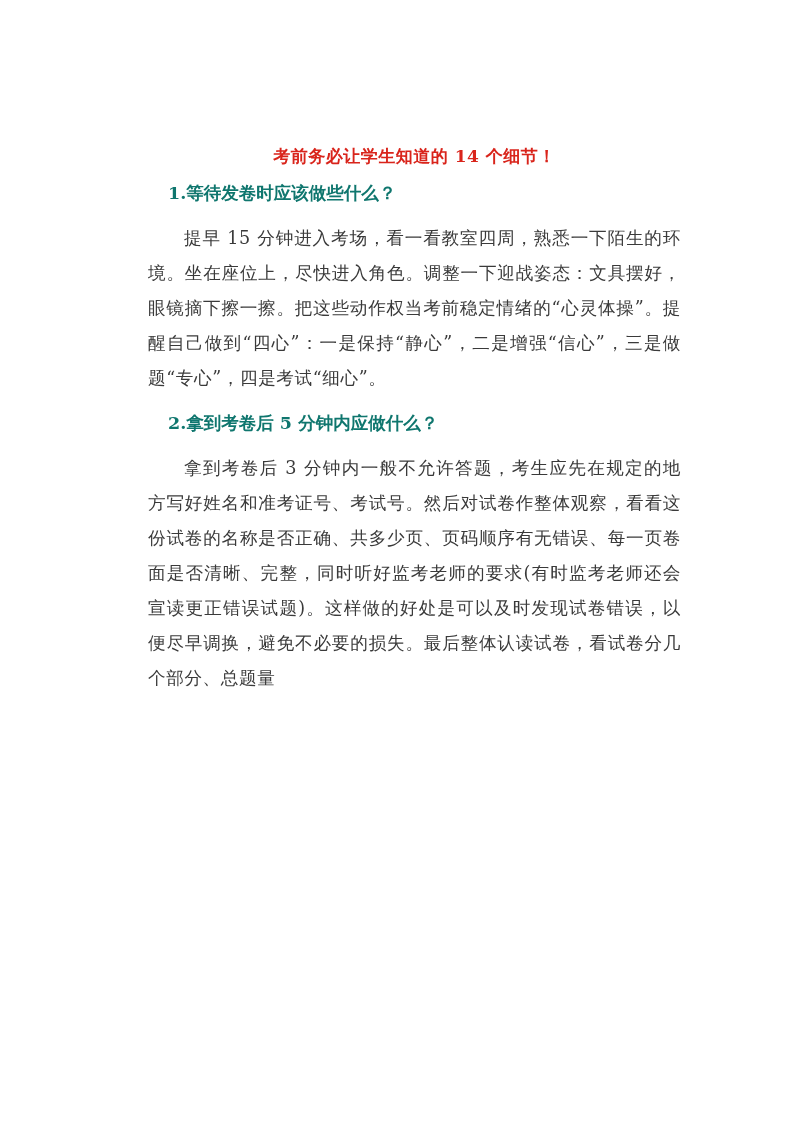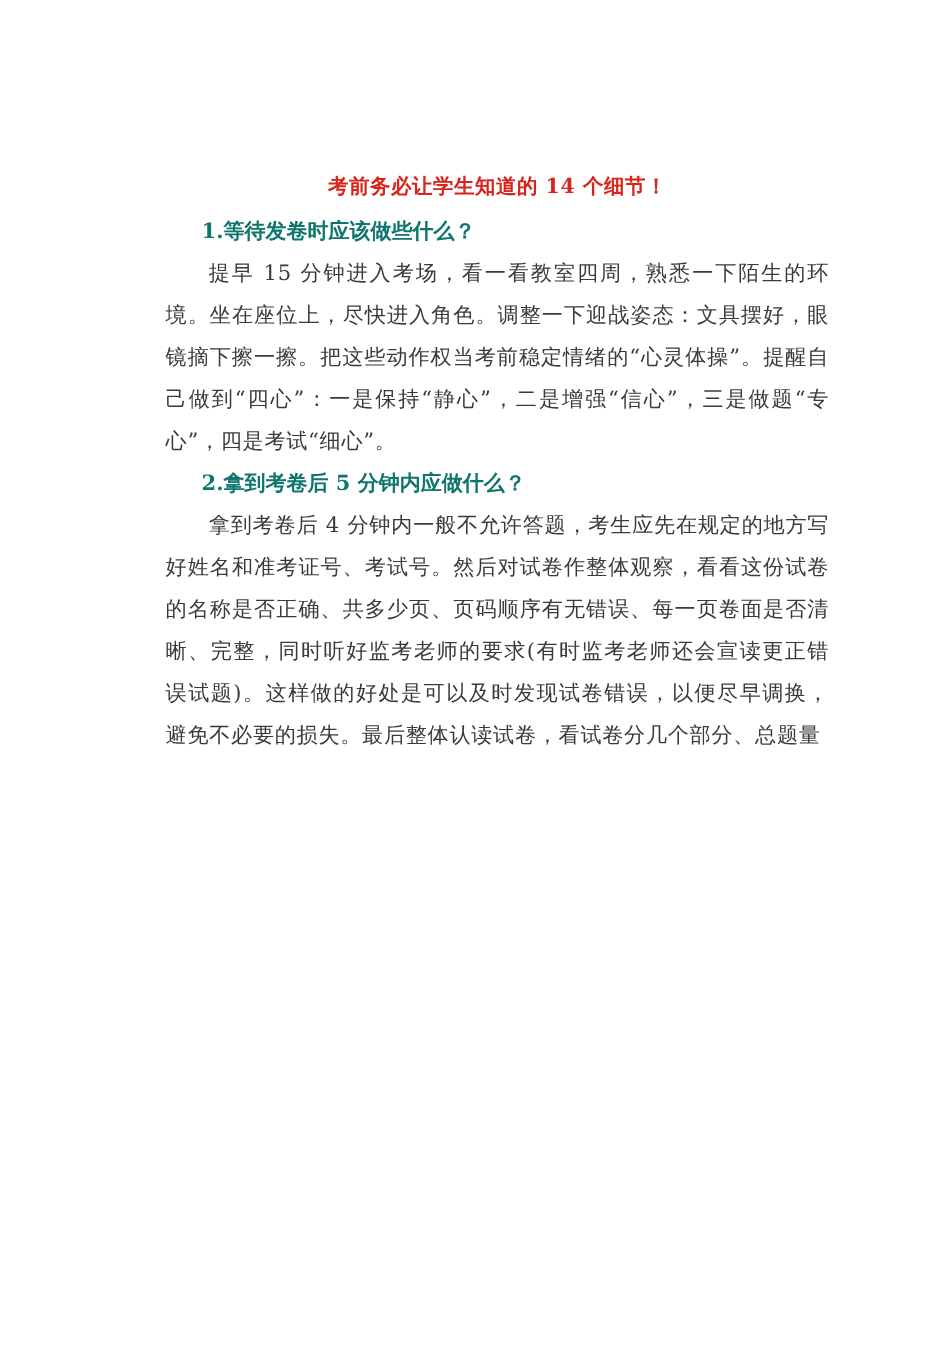--- a/index.html
+++ b/index.html
@@ -26,35 +26,35 @@
     font-weight: bold;
     font-size: 17.5px;
     line-height: 35px;
     margin: 0;
     padding-left: 30px;
     color: #0f766e;
   }
   .para {
     font-size: 17.6px;
     line-height: 35px;
-    margin: 0;
+    margin: 10px;
     text-indent: 36px;
     text-align: justify;
     letter-spacing: 0.6px;
     color: #3a3a3a;
   }
 </style>
 </head>
 <body>
 
 <div class="page">
   <div class="title">考前务必让学生知道的 14 个细节！</div>
 
   <div>
     <p class="heading">1.等待发卷时应该做些什么？</p>
     <p class="para">提早 15 分钟进入考场，看一看教室四周，熟悉一下陌生的环境。坐在座位上，尽快进入角色。调整一下迎战姿态：文具摆好，眼镜摘下擦一擦。把这些动作权当考前稳定情绪的“心灵体操”。提醒自己做到“四心”：一是保持“静心”，二是增强“信心”，三是做题“专心”，四是考试“细心”。</p>
   </div>
 
   <div>
     <p class="heading">2.拿到考卷后 5 分钟内应做什么？</p>
-    <p class="para">拿到考卷后 4 分钟内一般不允许答题，考生应先在规定的地方写好姓名和准考证号、考试号。然后对试卷作整体观察，看看这份试卷的名称是否正确、共多少页、页码顺序有无错误、每一页卷面是否清晰、完整，同时听好监考老师的要求(有时监考老师还会宣读更正错误试题)。这样做的好处是可以及时发现试卷错误，以便尽早调换，避免不必要的损失。最后整体认读试卷，看试卷分几个部分、总题量</p>
+    <p class="para">拿到考卷后 3 分钟内一般不允许答题，考生应先在规定的地方写好姓名和准考证号、考试号。然后对试卷作整体观察，看看这份试卷的名称是否正确、共多少页、页码顺序有无错误、每一页卷面是否清晰、完整，同时听好监考老师的要求(有时监考老师还会宣读更正错误试题)。这样做的好处是可以及时发现试卷错误，以便尽早调换，避免不必要的损失。最后整体认读试卷，看试卷分几个部分、总题量</p>
   </div>
 </div>
 
 </body></html>

